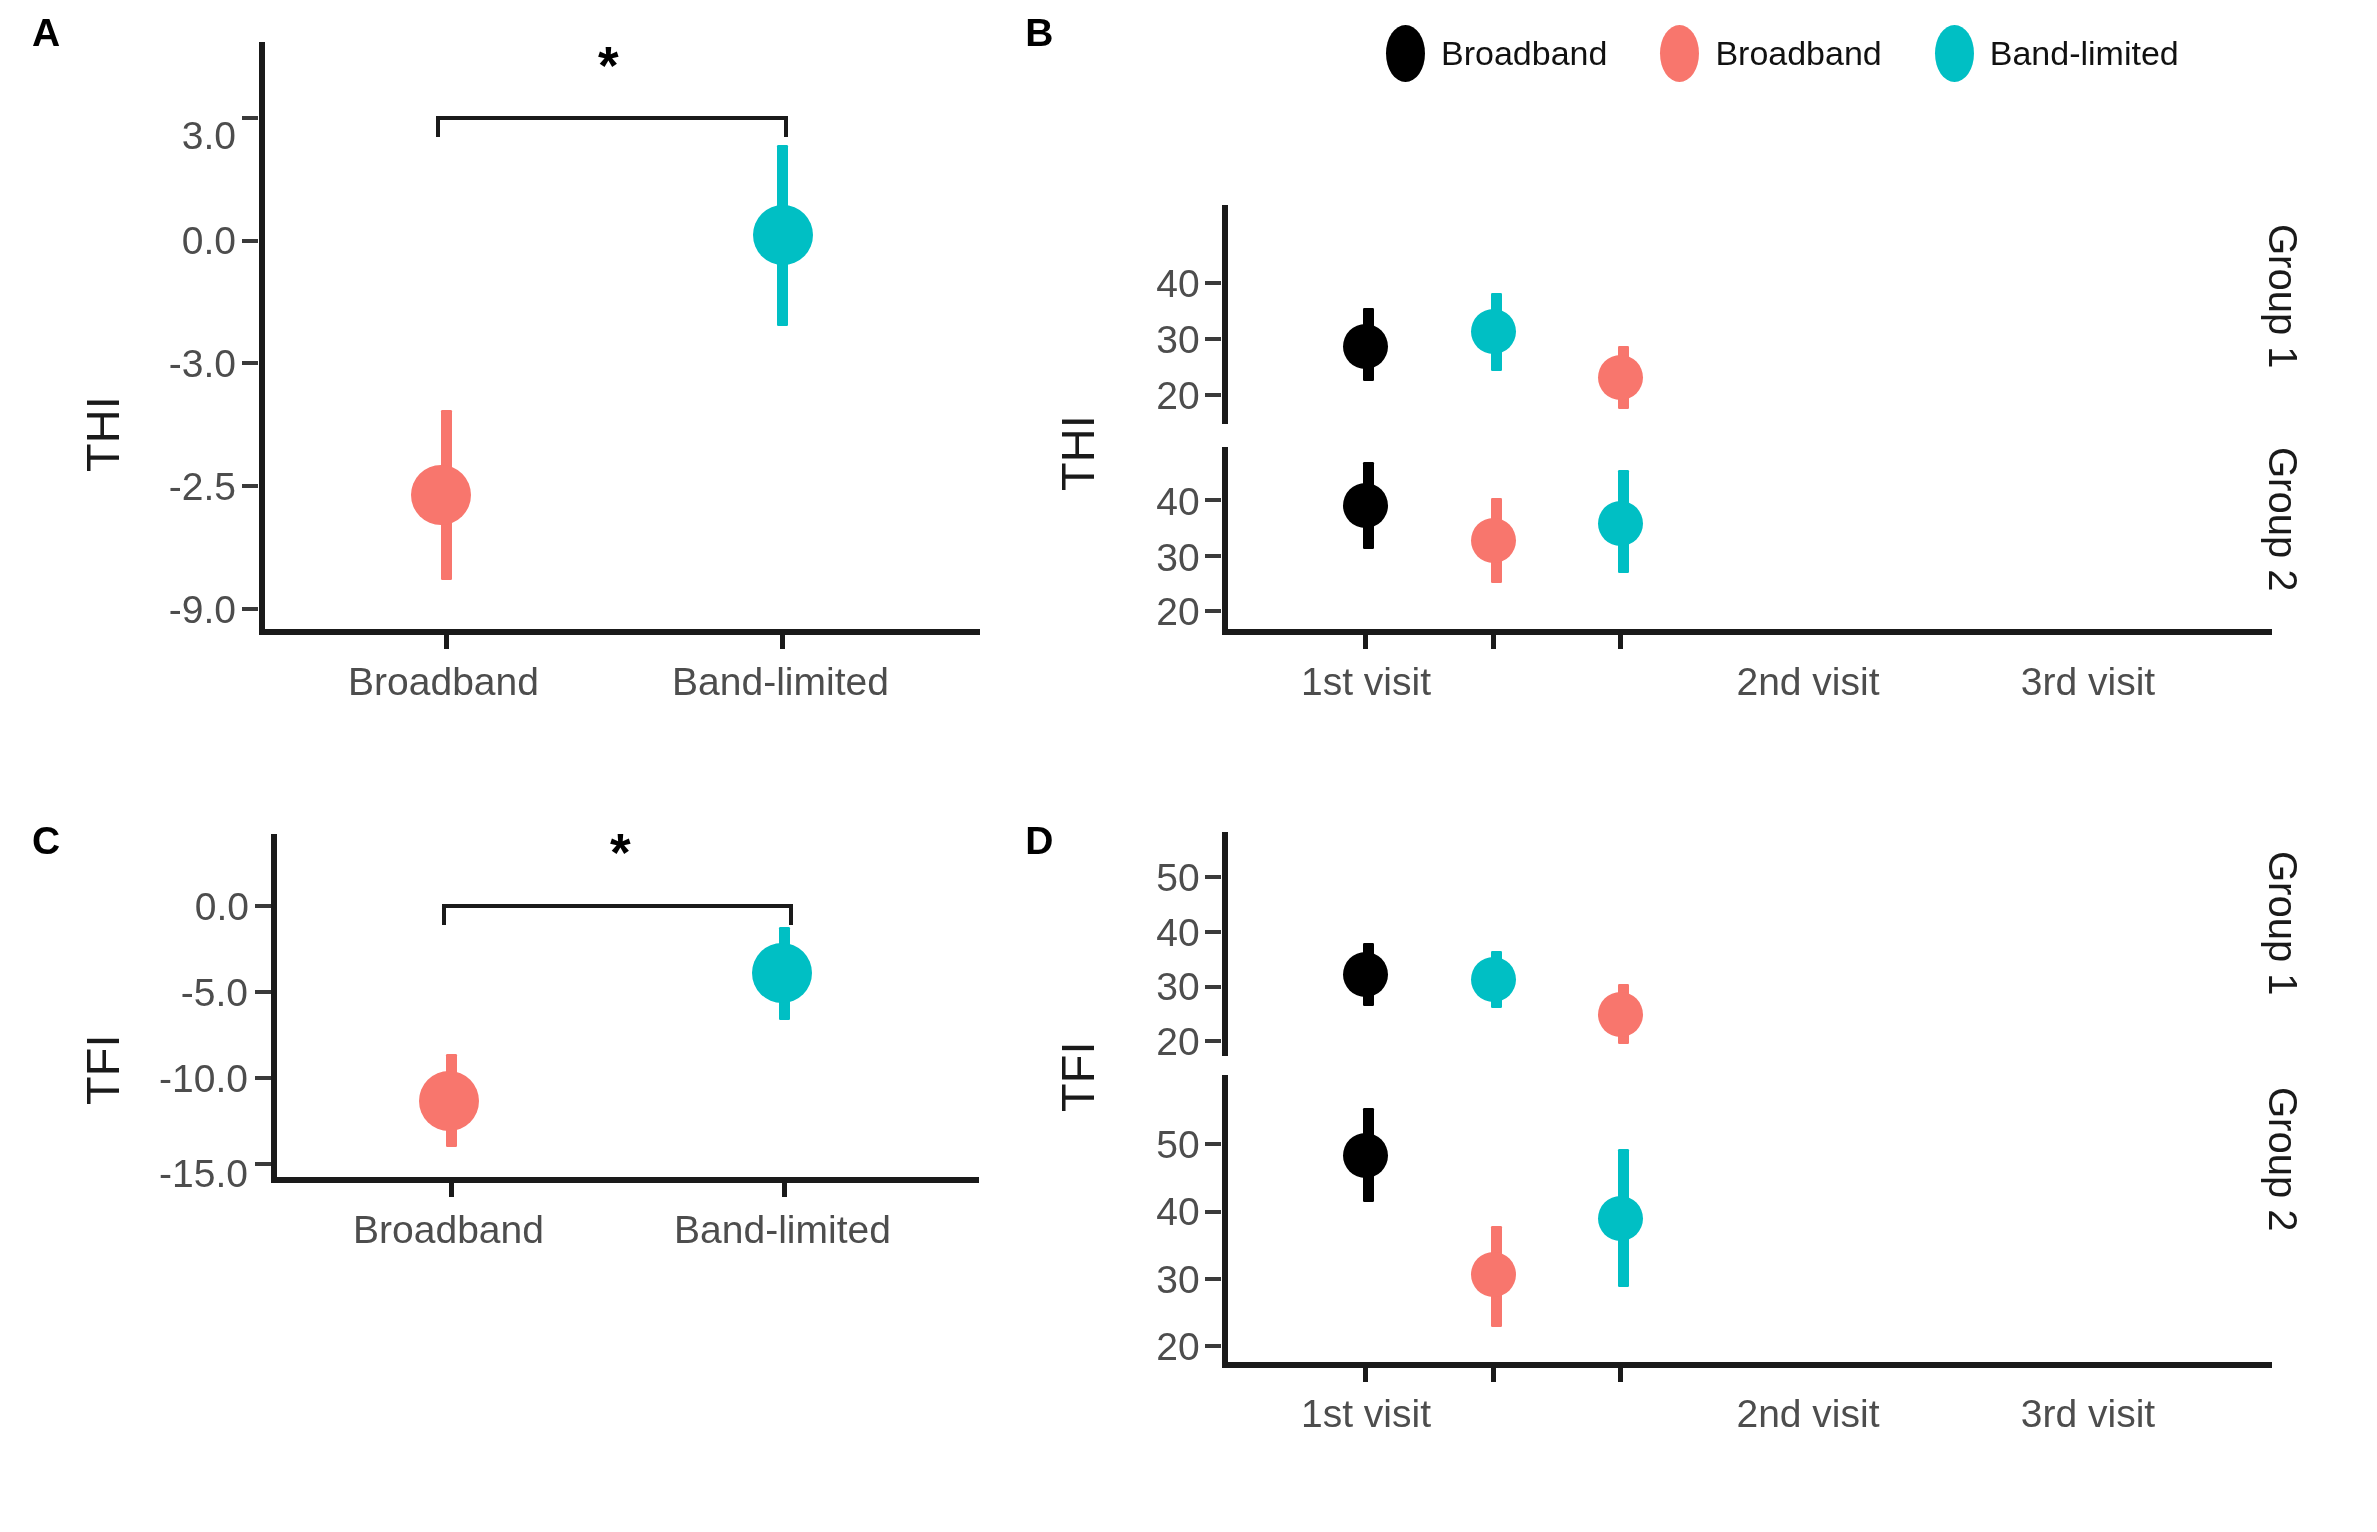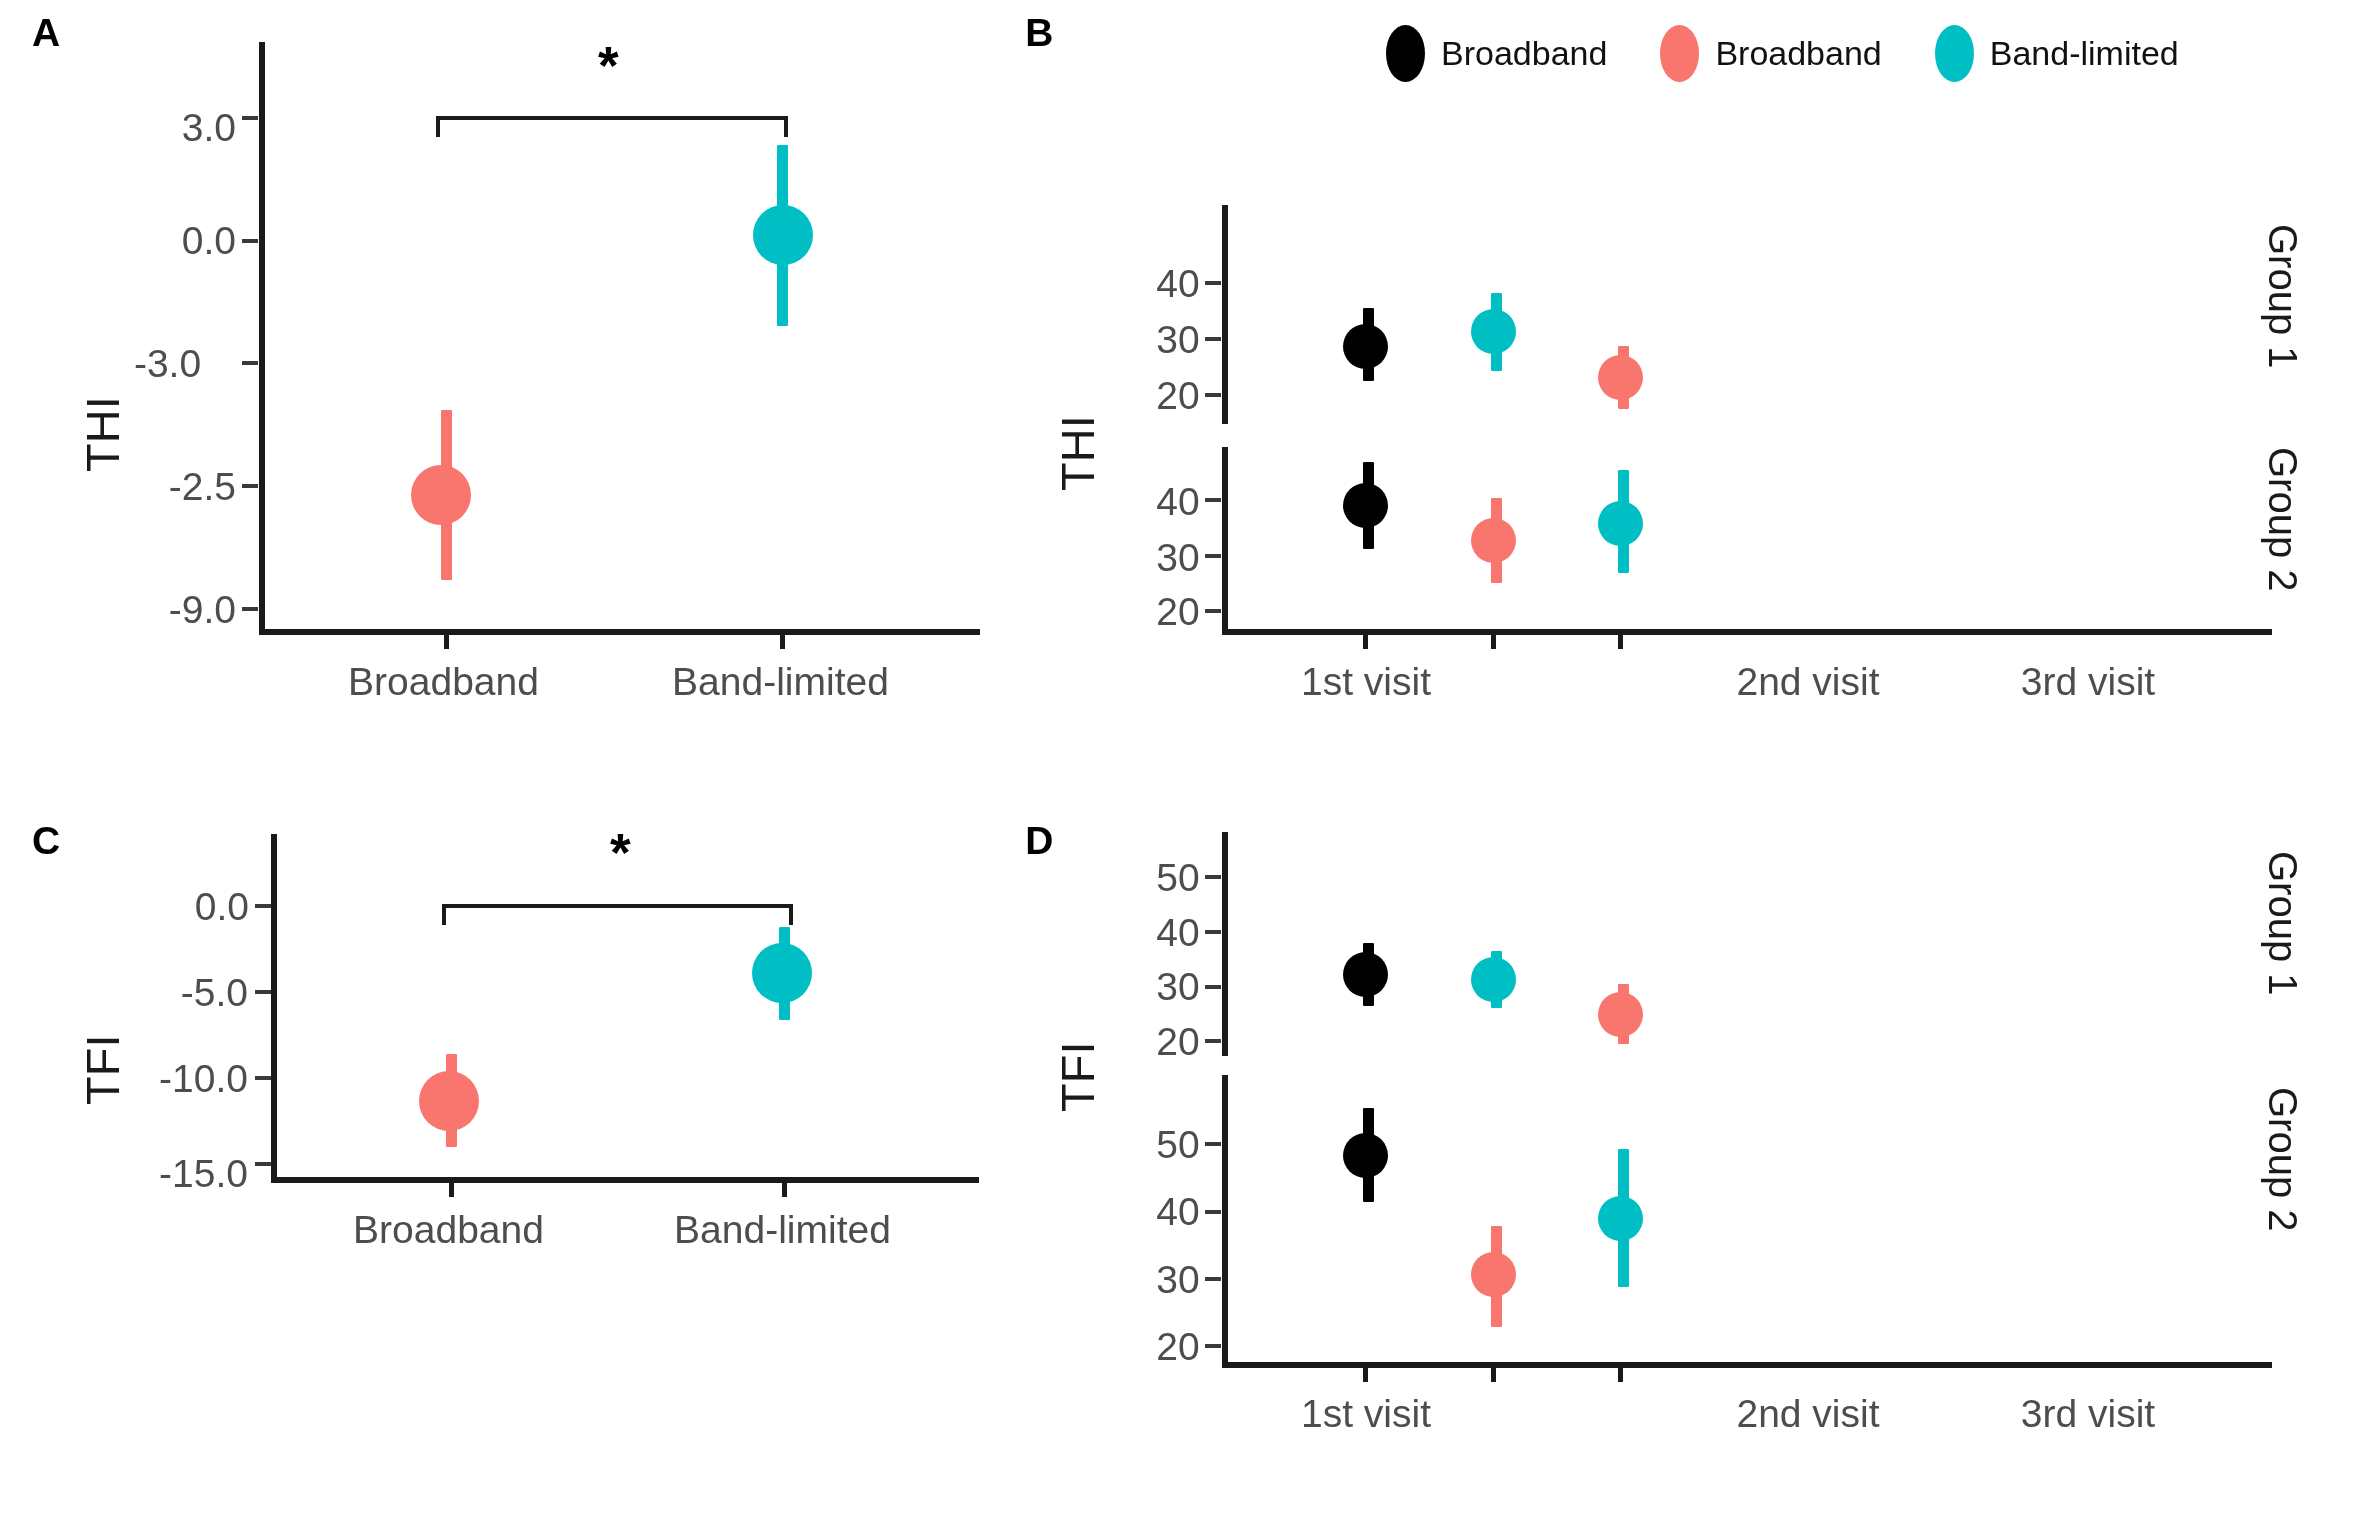--- a/index.html
+++ b/index.html
@@ -37,23 +37,23 @@
 </head>
 <body>
 
 <div class="figure">
 
   <div class="panel" style="left:0;top:0;width:1019px;height:746px;">
     <div class="panel-letter" style="left:32px;top:11.2px;">A</div>
 
     <div class="axis-title vert" style="left:75px;top:472px;">THI</div>
 
-    <div class="tick-label" style="left:124px;top:106px;width:112px;">3.0</div>
+    <div class="tick-label" style="left:124px;top:114px;width:112px;">3.0</div>
     <div class="tick-label" style="left:124px;top:219px;width:112px;">0.0</div>
-    <div class="tick-label" style="left:99px;top:342px;width:137px;text-align:center;">-3.0</div>
+    <div class="tick-label" style="left:99px;top:342px;width:137px;">-3.0</div>
     <div class="tick-label" style="left:99px;top:465px;width:137px;">-2.5</div>
     <div class="tick-label" style="left:99px;top:588px;width:137px;">-9.0</div>
 
     <div class="tick" style="left:242px;top:116px;"></div>
     <div class="tick" style="left:242px;top:239px;"></div>
     <div class="tick" style="left:242px;top:361px;"></div>
     <div class="tick" style="left:242px;top:484px;"></div>
     <div class="tick" style="left:242px;top:607px;"></div>
 
     <div class="axis-line" style="left:259px;top:42px;width:5.6px;height:592px;"></div>

